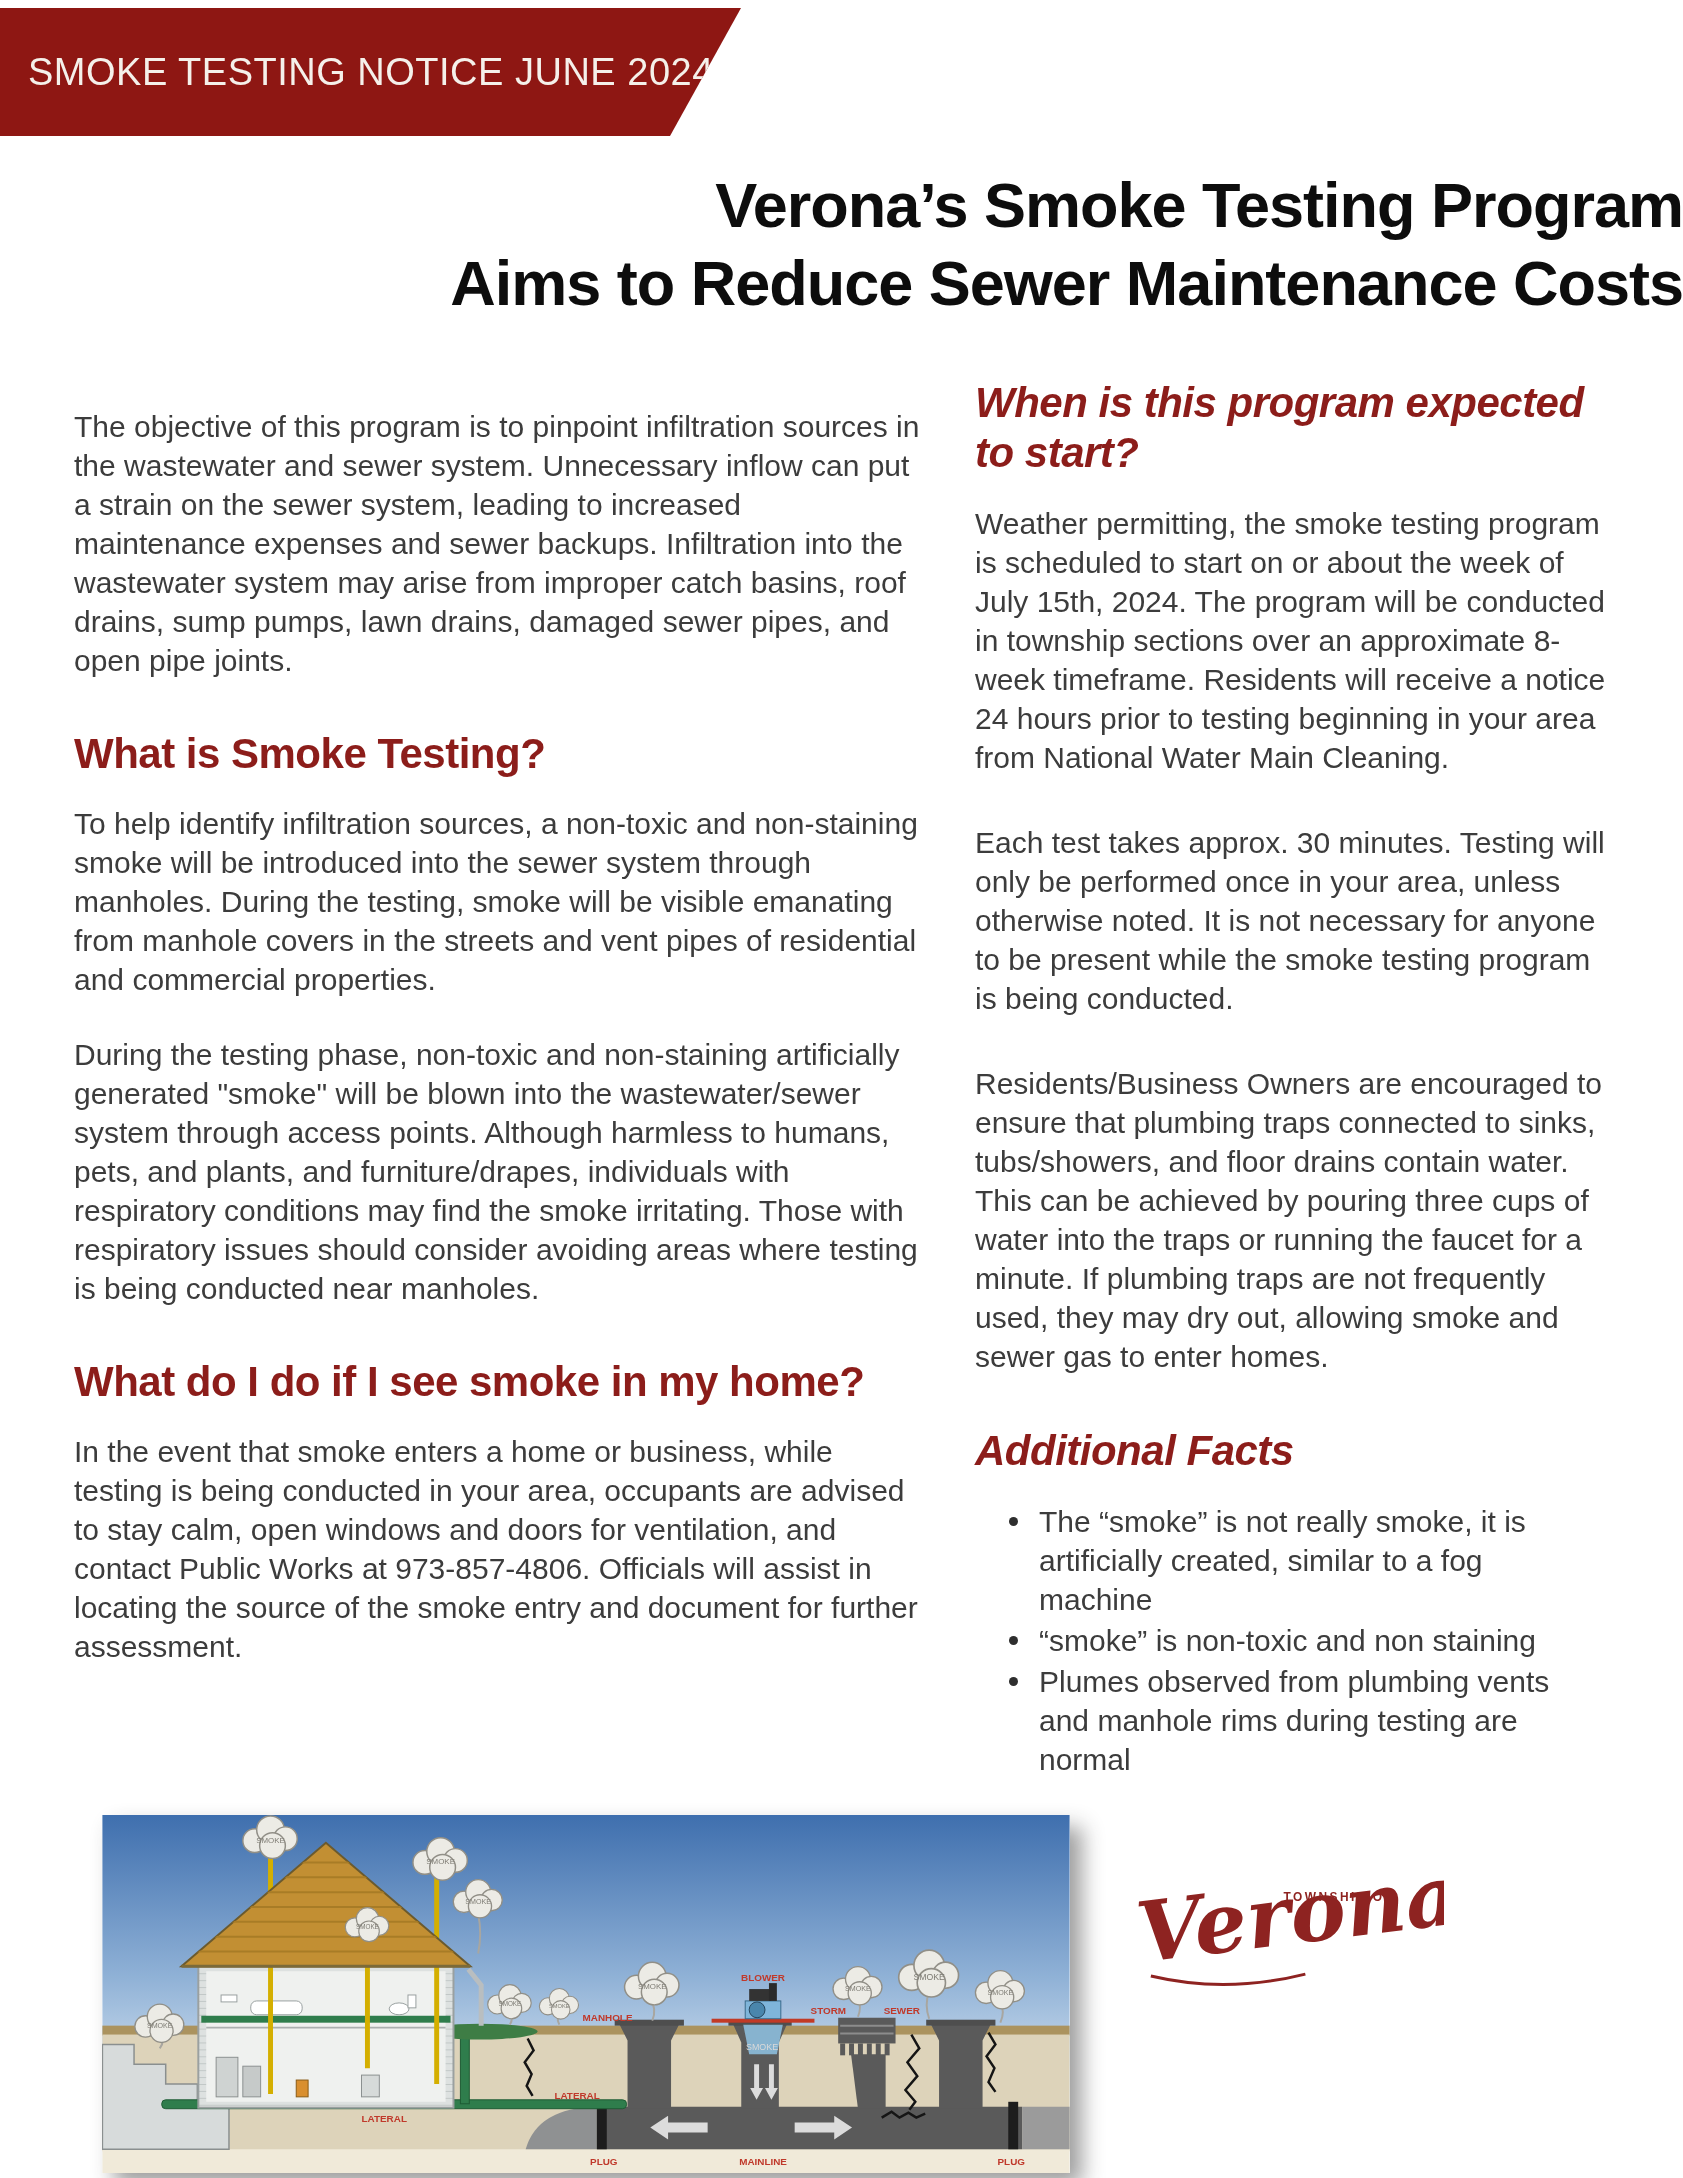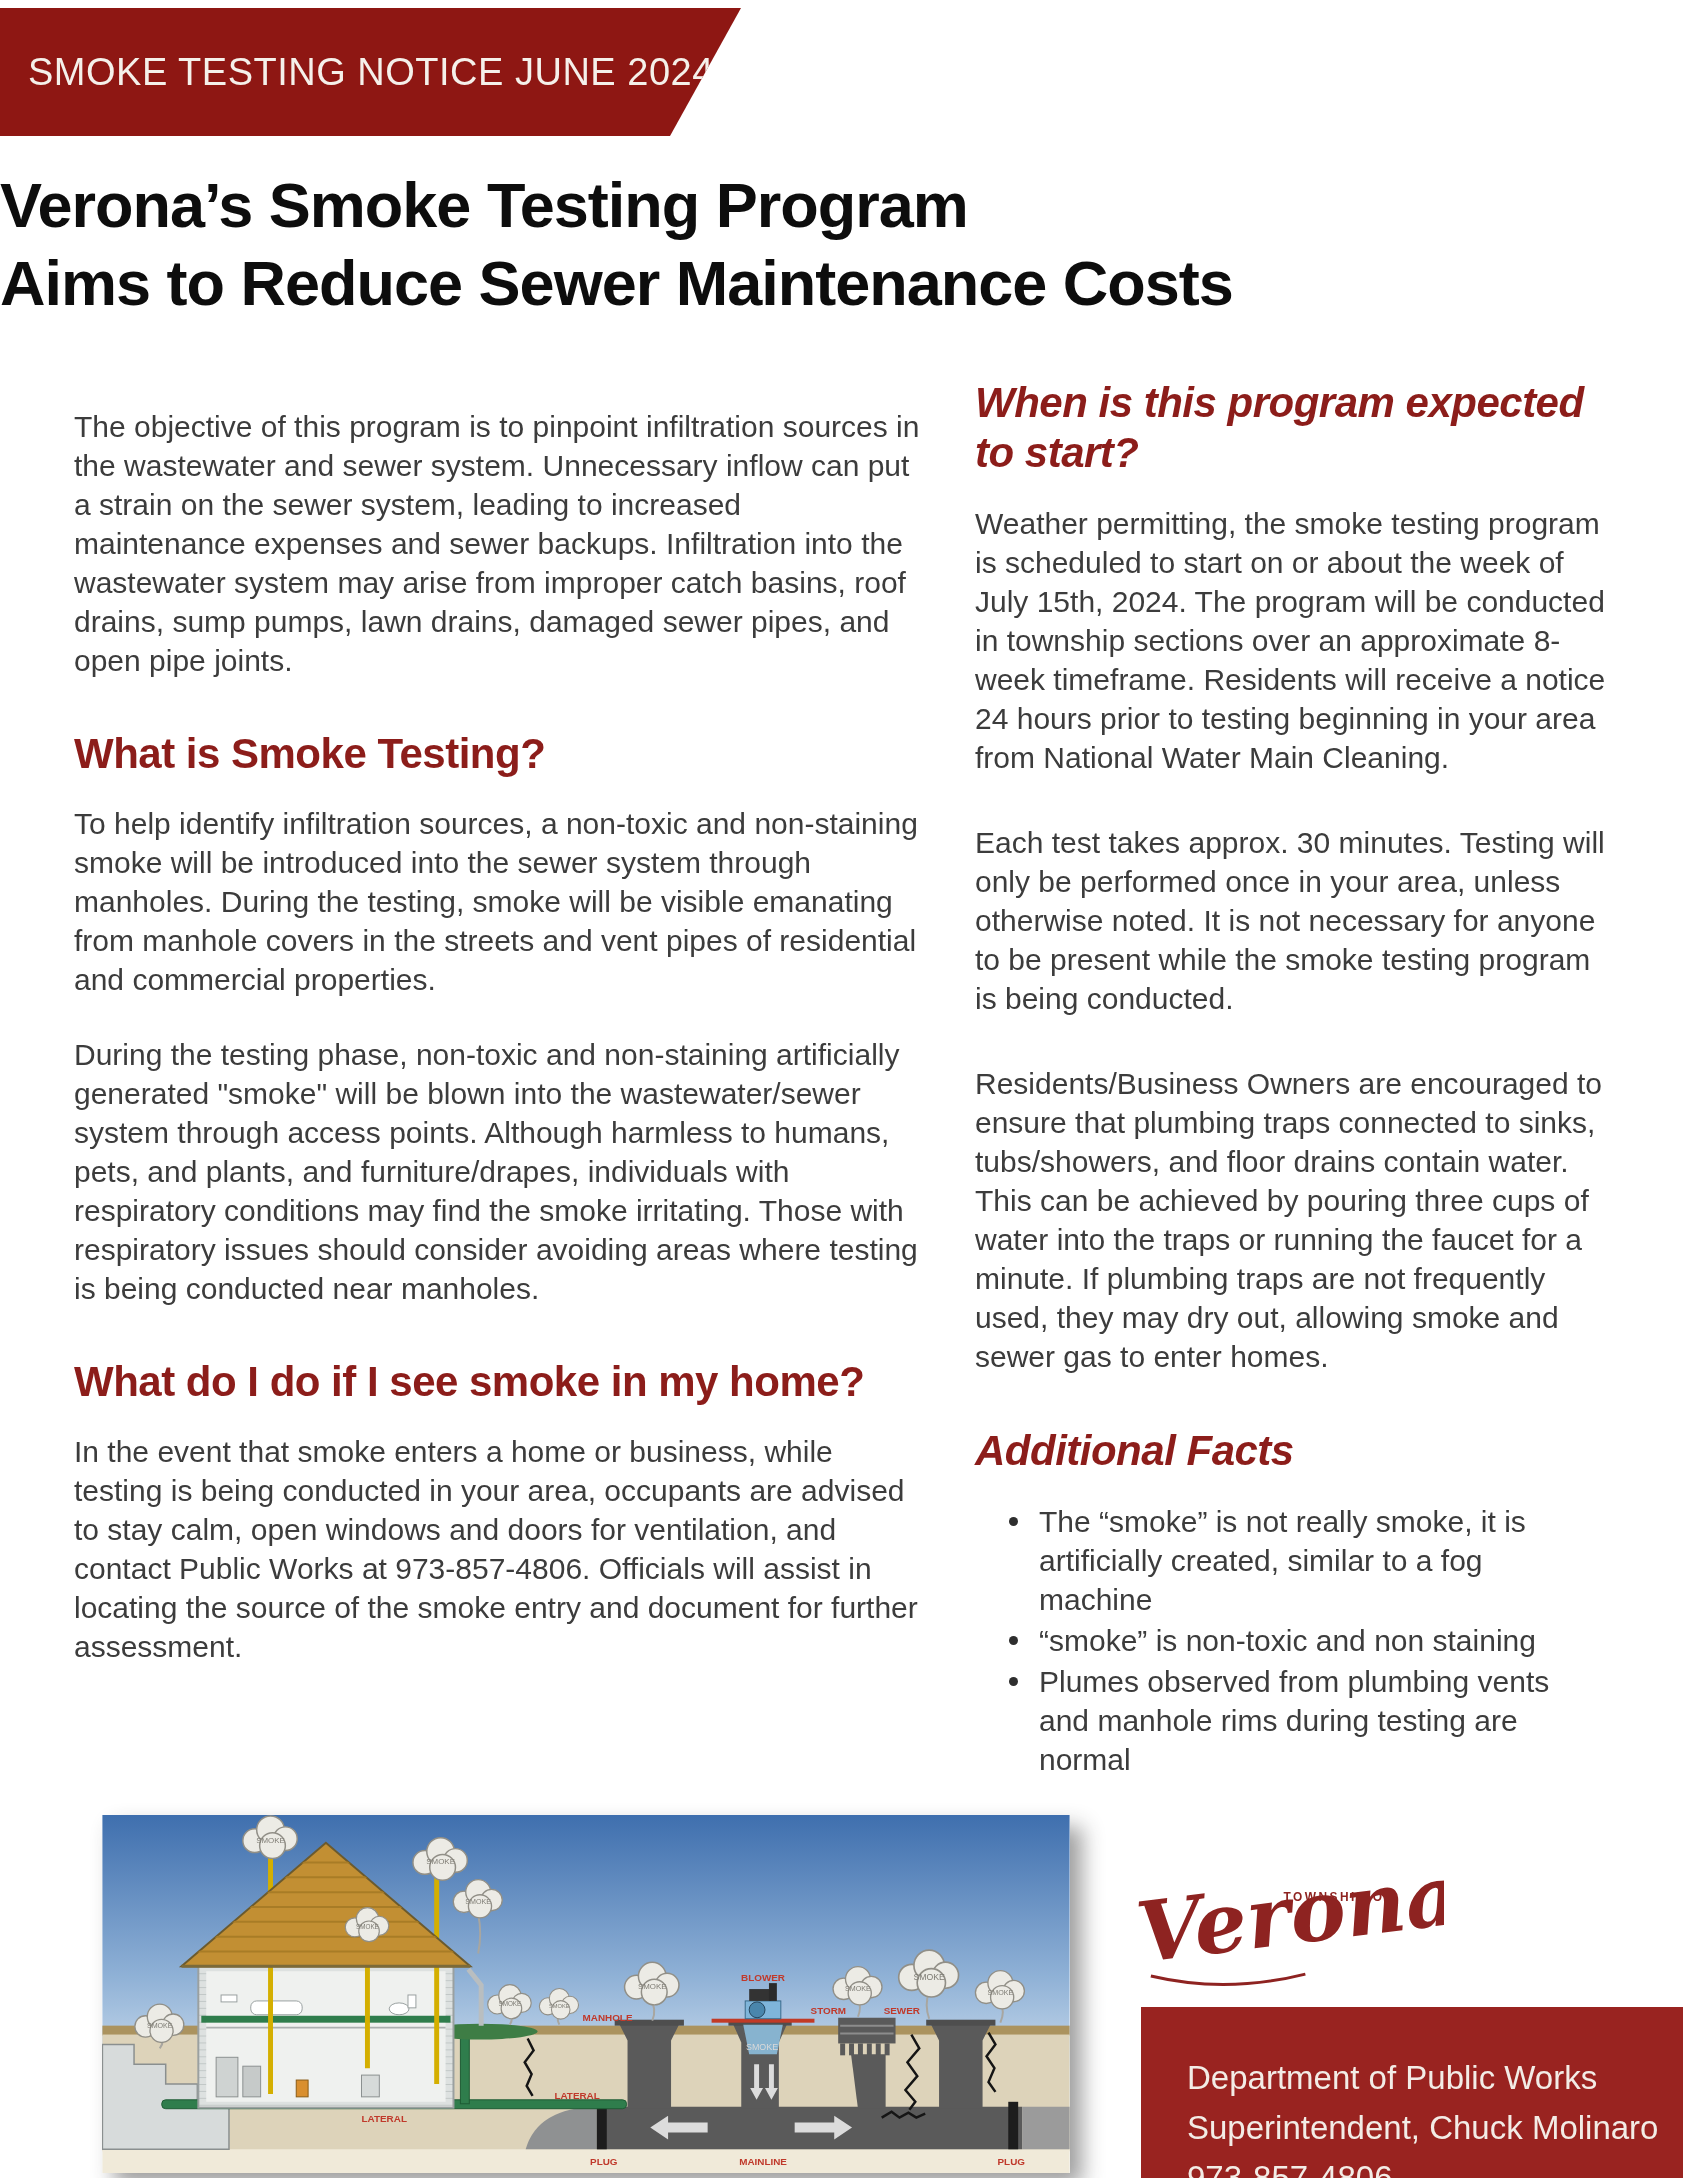--- a/index.html
+++ b/index.html
@@ -10,21 +10,21 @@
   
   .banner{
     position:absolute;left:0;top:8px;width:741px;height:128px;
     background:#8e1713;
     clip-path:polygon(0 0,100% 0,calc(100% - 71px) 100%,0 100%);
     color:#f5f0ea;font-size:38px;letter-spacing:0.5px;
     display:flex;align-items:center;padding-left:28px;box-sizing:border-box;
   }
   
   .title{
-    position:absolute;left:0;top:166px;width:1683px;text-align:left;
+    position:absolute;left:0;top:166px;width:1683px;text-align:right;
     font-weight:700;color:#0d0d0d;font-size:63px;line-height:78px;letter-spacing:-1px;
   }
   
   .col-left{position:absolute;left:74px;top:391px;width:846px;}
   .col-right{position:absolute;left:975px;top:378px;width:634px;}
   .col-left p,.col-right p,.col-right li{
     font-size:30px;line-height:39px;color:#3c3c3c;margin:16px 0 36px 0;
   }
   h2{
     font-size:42px;line-height:48px;color:#8c1d1a;font-weight:700;
@@ -251,20 +251,15 @@
   </div>
 
   <div class="logo">
     <svg width="307" height="139" viewBox="0 0 310 140" xmlns="http://www.w3.org/2000/svg">
       <text x="148" y="40" font-family="Liberation Sans, sans-serif" font-size="12" font-weight="bold" letter-spacing="2.5" fill="#8e2321">TOWNSHIP OF</text>
       <text x="4" y="102" font-family="'DejaVu Serif', serif" font-style="italic" font-weight="bold" font-size="84" fill="#8e2321" transform="rotate(-7 4 102)">Verona</text>
       <path d="M14,116 Q90,134 170,114" stroke="#8e2321" stroke-width="3" fill="none"></path>
     </svg>
   </div>
 
-  <div class="red-box">
-    <div>Department of Public Works</div>
-    <div>Superintendent, Chuck Molinaro</div>
-    <div>973-857-4806</div>
-  </div>
 
 </div>
 
 
 </body></html>

